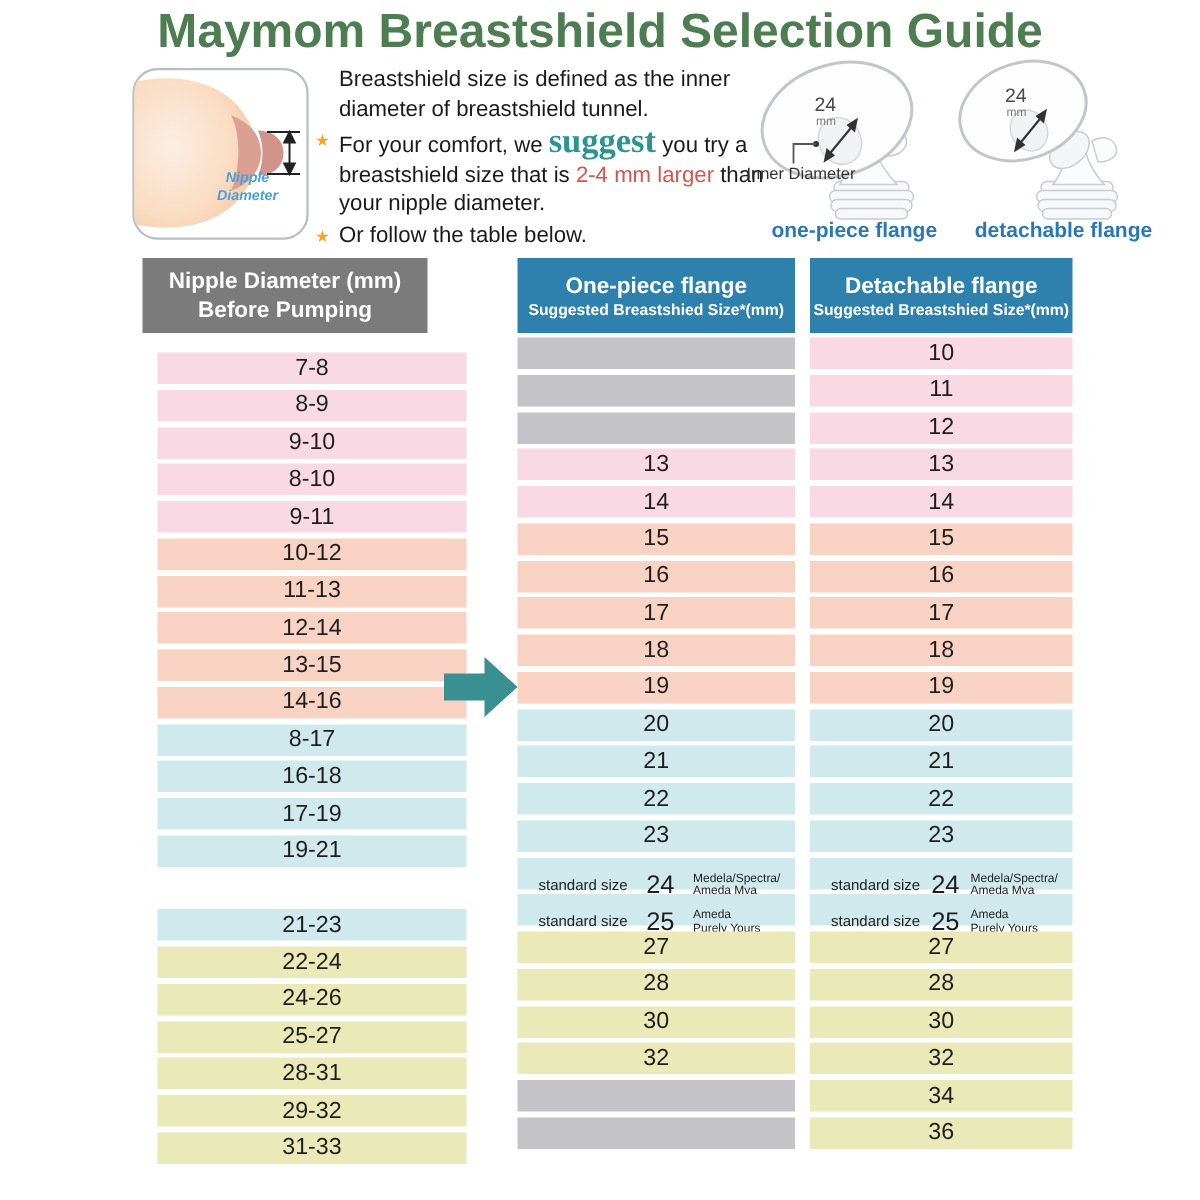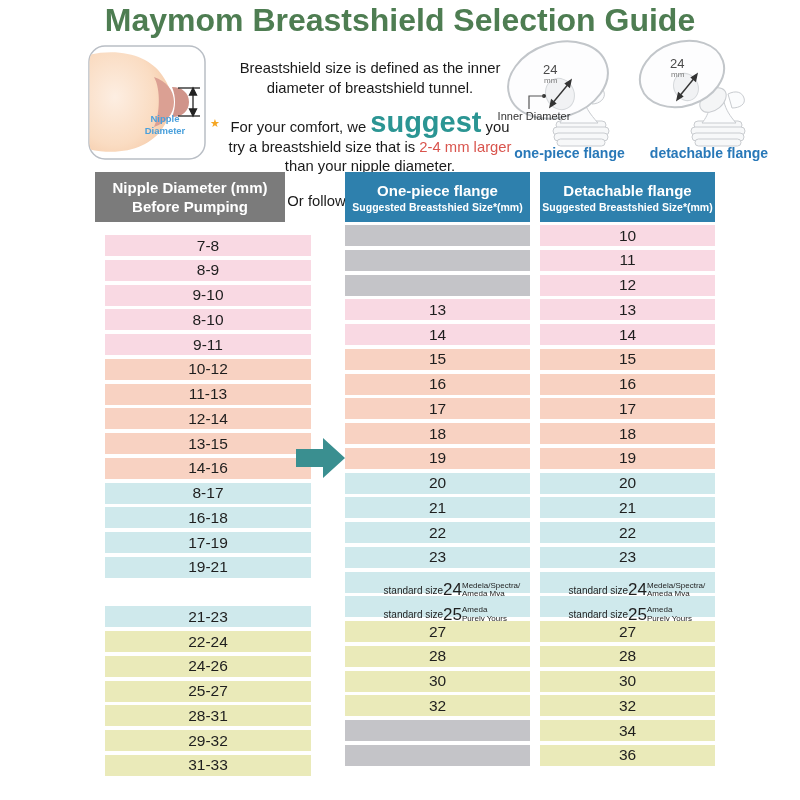--- a/index.html
+++ b/index.html
@@ -5,33 +5,33 @@
   html,body{margin:0;padding:0;background:#fff;}
   .page{position:relative;width:800px;height:800px;background:#fff;overflow:hidden;
         font-family:"Liberation Sans",sans-serif;}
 
   
   .title{position:absolute;top:2px;left:0;width:100%;text-align:center;
          font-size:32px;font-weight:bold;letter-spacing:0;
          color:var(--title-green,#4e7d52);}
 
   
-  .breast-box{position:absolute;left:88px;top:45px;width:118px;height:115px;}
+  .breast-box{position:absolute;left:88px;top:45px;width:118px;height:115px;font-style:italic;}
   .breast-box svg{display:block;}
   .nipple-label{position:absolute;left:48px;top:68px;width:58px;text-align:center;
                 font-size:9.5px;font-weight:bold;line-height:12px;
                 color:var(--nipple-label-blue,#4aa0dc);}
 
   
   .intro{position:absolute;left:212px;top:44px;width:302px;font-size:14.8px;
          line-height:19.5px;color:#1a1a1a;}
-  .intro p{margin:15px 0 1px 0;position:relative;padding-left:14px;text-align:center;}
+  .intro p{margin:0 0 1px 0;position:relative;padding-left:14px;}
   .intro .star{position:absolute;left:-2px;top:1px;font-size:11px;
                color:var(--star-orange,#f5a623);}
-  .suggest{font-size:29px;font-weight:bold;color:var(--suggest-teal,#2b9593);}
+  .suggest{font-size:23px;font-weight:bold;color:var(--suggest-teal,#2b9593);font-family:Liberation Serif, serif;}
   .redtxt{color:var(--warn-red,#d9544d);}
 
   
   .flange{position:absolute;top:38px;}
   .flange-one{left:498px;width:142px;height:110px;}
   .flange-det{left:638px;width:134px;height:110px;}
   .inner-diam-label{position:absolute;left:496px;top:110px;width:76px;text-align:center;
                     font-size:11px;line-height:13.5px;color:#333;}
   .flange-label{position:absolute;top:145px;text-align:center;font-size:14px;
                 font-weight:bold;color:var(--label-blue,#2878b8);}
@@ -53,21 +53,21 @@
   .tcell{position:absolute;top:0;height:21px;display:flex;align-items:center;
          justify-content:center;font-size:15.5px;color:#1e1e1e;}
   .c1{left:105px;width:206px;margin-top:10px;}
   .c2{left:345px;width:185px;}
   .c3{left:540px;width:175px;}
   .band-pink{background:var(--band-pink,#f9d9e3);}
   .band-salmon{background:var(--band-salmon,#f8d2c2);}
   .band-blue{background:var(--band-blue,#cfe9ec);}
   .band-yellow{background:var(--band-yellow,#eaeab9);}
   .tcell.empty{background:var(--cell-gray,#c4c4c8);}
-  .tcell.std{justify-content:flex-end;padding:16px 8px 0 14px;box-sizing:border-box;}
+  .tcell.std{justify-content:space-between;padding:16px 8px 0 14px;box-sizing:border-box;}
   .std-prefix{font-size:10px;white-space:nowrap;}
   .std-value{font-size:17px;}
   .std-note{font-size:8px;line-height:8.5px;width:60px;text-align:left;white-space:pre-line;}
 
   
   .big-arrow{position:absolute;left:296px;top:438px;width:49px;height:40px;}
 
   
   .footnote{position:absolute;top:775px;left:0;width:100%;text-align:center;
             font-size:14.5px;color:var(--footer-teal,#1f8b8b);}

